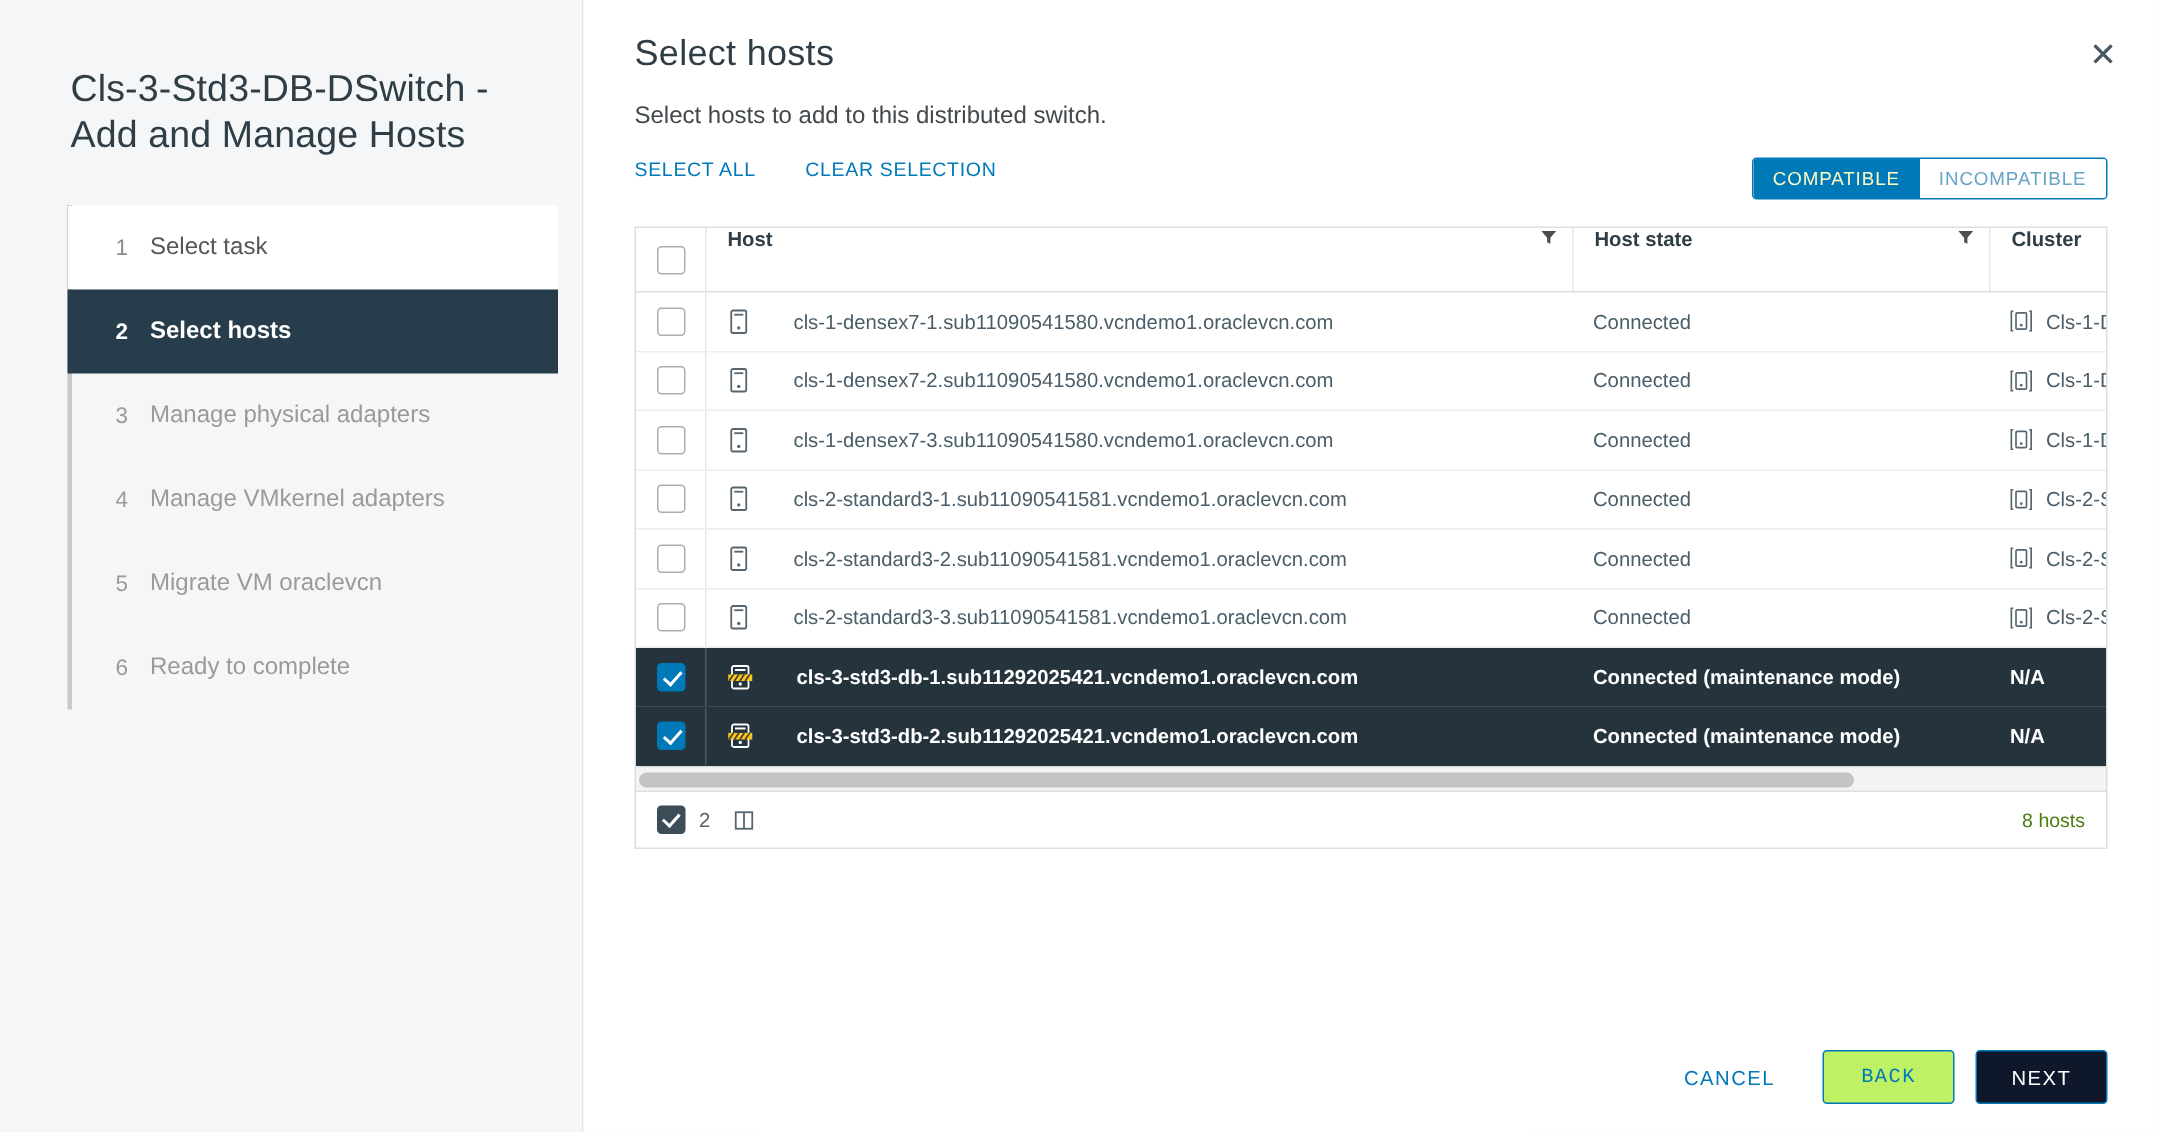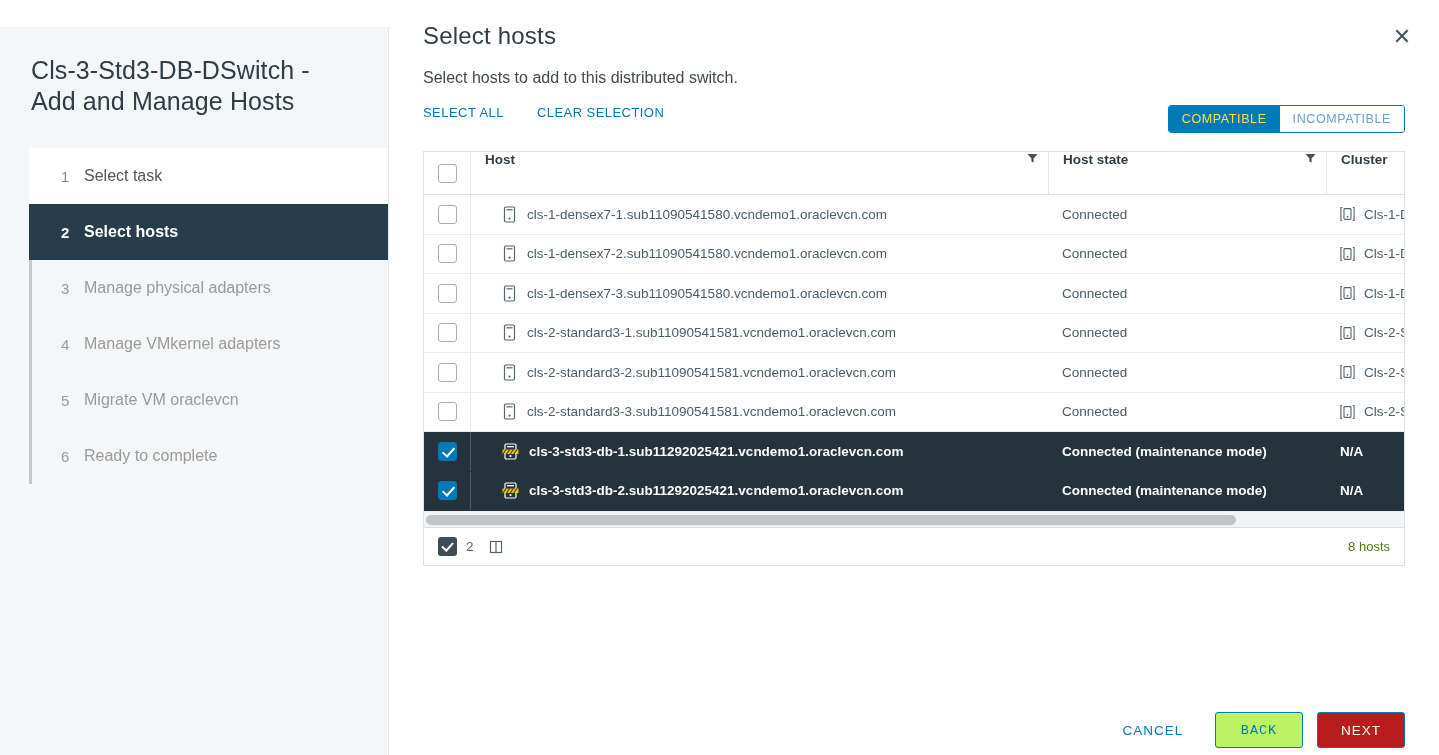--- a/index.html
+++ b/index.html
@@ -14,23 +14,22 @@
     width: 1439px; height: 755px;
     background: #fff;
   }
 
   
   .sidebar {
     width: 389px;
     flex: 0 0 389px;
     background: #f5f6f7;
     border-right: 1px solid #e3e4e6;
-    padding: 0;
+    padding: 16px;
     position: relative;
-    margin-top: 27px;
   }
   .wizard-title {
     font-size: 25px;
     line-height: 31px;
     color: #2e3d46;
     font-weight: 400;
     padding: 28px 30px 0 31px;
     letter-spacing: 0.1px;
   }
   .steps {
@@ -155,21 +154,21 @@
     font-size: 12.5px;
     letter-spacing: 0.6px;
     padding: 0 13px;
     display: flex; align-items: center;
     cursor: pointer;
     background: #ffffff;
     color: #66a3c4;
     border: none;
     font-family: "Liberation Sans", sans-serif;
   }
-  .seg.on { background: #0079b8; color: #fde047; }
+  .seg.on { background: #0079b8; color: #fef9c3; }
 
   
   .grid-wrap {
     margin-top: 16px;
     border: 1px solid #dcdee0;
     background: #fff;
     width: 982px;
   }
   .grid-scroll { overflow: hidden; }
   table.grid {
@@ -229,22 +228,23 @@
     width: 5px; height: 10px;
     border: solid #fff;
     border-width: 0 2px 2px 0;
     transform: rotate(42deg);
   }
 
   .host-cell {
     display: flex; align-items: center;
     height: 38.5px;
     border-left: 1px solid #e6e7e8;
-    padding-left: 31px;
+    padding-left: 14px;
     white-space: nowrap;
+    gap: 19px;
   }
   .host-cell .hicon { margin-right: 10px; display: flex; }
   .state-cell { padding-left: 14px; white-space: nowrap; }
   .clus-cell {
     display: flex; align-items: center;
     padding-left: 14px;
     white-space: nowrap;
   }
   .clus-cell .cicon { margin-right: 9px; display: flex; }
 
@@ -290,36 +290,36 @@
     border: solid #fff; border-width: 0 2px 2px 0;
     transform: rotate(42deg);
   }
   .sel-count { margin-left: 9px; color: #56656e; font-size: 13.5px; }
   .colicon { margin-left: 15px; cursor: pointer; display: flex; }
   .host-total { margin-left: auto; color: #4d7c0f; font-size: 13px; }
 
   
   .panel-footer {
     position: absolute;
-    right: 34px; bottom: 7px;
+    right: 34px; bottom: 19px;
     display: flex; align-items: center;
   }
   .btn {
     height: 36px;
     min-width: 88px;
     font-size: 13.5px;
     letter-spacing: 1px;
     border-radius: 3px;
     cursor: pointer;
     font-family: "Liberation Sans", sans-serif;
     display: flex; align-items: center; justify-content: center;
   }
   .btn.flat { background: none; border: none; color: #0079b8; margin-right: 18px; }
   .btn.outline { background: #bef264; border: 1px solid #0079b8; color: #0079b8; margin-right: 14px; font-family: Liberation Mono, monospace; }
-  .btn.primary { background: #b91c1c; border: 1px solid #0079b8; color: #fff; }
+  .btn.primary { background: #0f172a; border: 1px solid #0079b8; color: #fff; }
 </style>
 </head>
 <body>
 
 <div class="wizard">
 
   <aside class="sidebar">
     <h1 class="wizard-title">Cls-3-Std3-DB-DSwitch - Add and Manage Hosts</h1>
     <nav class="steps">
       <div class="steps-rail">

